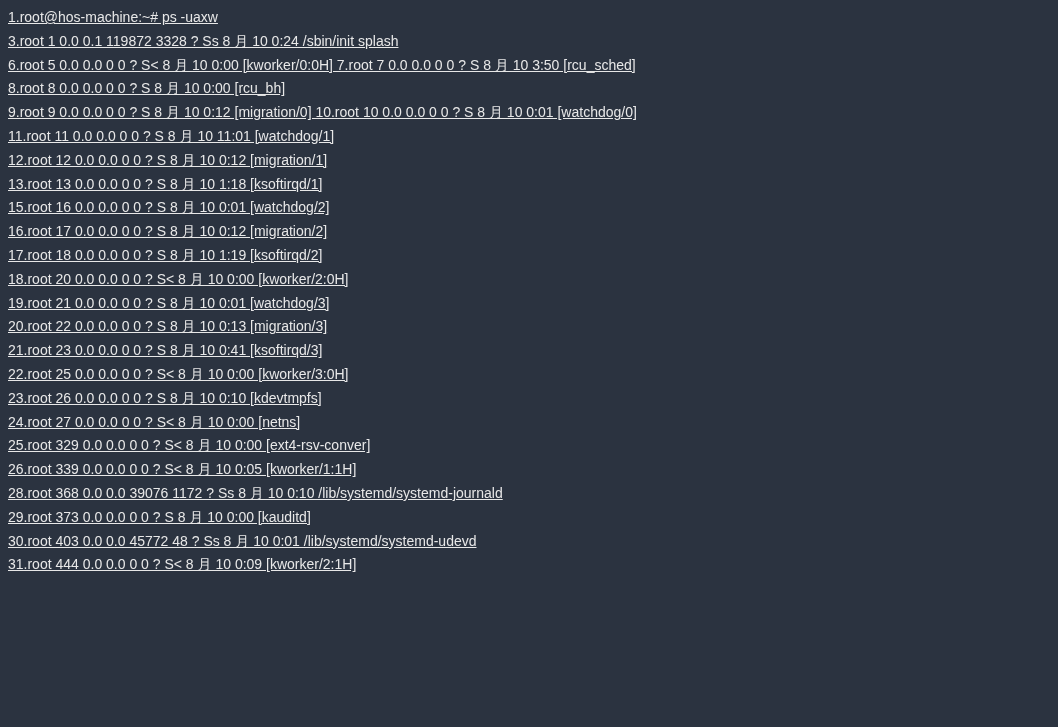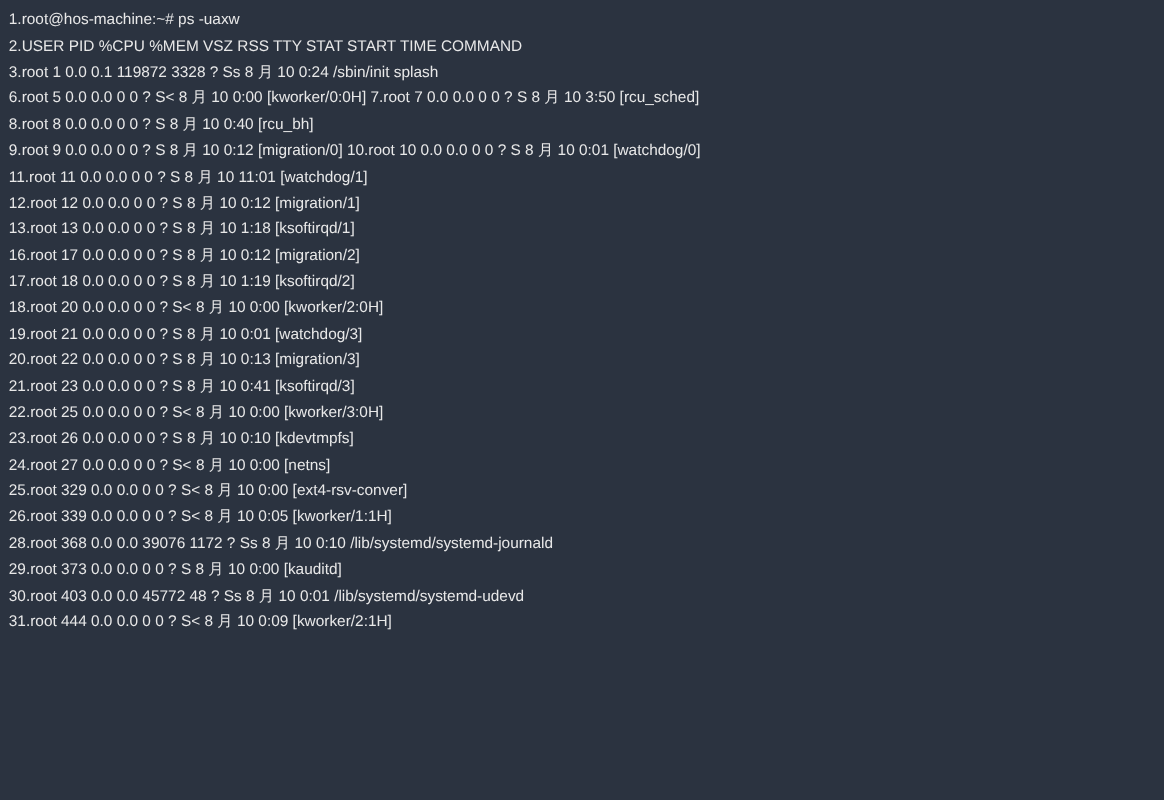--- a/index.html
+++ b/index.html
@@ -13,35 +13,36 @@
       font-family: "Microsoft YaHei", "Segoe UI", Arial, sans-serif;
       font-size: 14px;
       line-height: 1.7;
       padding: 6px 8px;
       width: 1058px;
       min-height: 727px;
     }
     .line {
       white-space: pre-wrap;
       word-break: break-word;
+      text-decoration: underline;
     }
   </style>
 </head>
 <body>
 
 <div>
   <div class="line">1.root@hos-machine:~# ps -uaxw</div>
-  <div class="line">2.USER PID %CPU %MEM VSZ RSS TTY STAT START TIME COMMAND</div>
   <div class="line">3.root 1 0.0 0.1 119872 3328 ? Ss 8 月 10 0:24 /sbin/init splash</div>
   <div class="line">6.root 5 0.0 0.0 0 0 ? S&lt; 8 月 10 0:00 [kworker/0:0H] 7.root 7 0.0 0.0 0 0 ? S 8 月 10 3:50 [rcu_sched]</div>
-  <div class="line">8.root 8 0.0 0.0 0 0 ? S 8 月 10 0:40 [rcu_bh]</div>
+  <div class="line">8.root 8 0.0 0.0 0 0 ? S 8 月 10 0:00 [rcu_bh]</div>
   <div class="line">9.root 9 0.0 0.0 0 0 ? S 8 月 10 0:12 [migration/0] 10.root 10 0.0 0.0 0 0 ? S 8 月 10 0:01 [watchdog/0]</div>
   <div class="line">11.root 11 0.0 0.0 0 0 ? S 8 月 10 11:01 [watchdog/1]</div>
   <div class="line">12.root 12 0.0 0.0 0 0 ? S 8 月 10 0:12 [migration/1]</div>
   <div class="line">13.root 13 0.0 0.0 0 0 ? S 8 月 10 1:18 [ksoftirqd/1]</div>
+  <div class="line">15.root 16 0.0 0.0 0 0 ? S 8 月 10 0:01 [watchdog/2]</div>
   <div class="line">16.root 17 0.0 0.0 0 0 ? S 8 月 10 0:12 [migration/2]</div>
   <div class="line">17.root 18 0.0 0.0 0 0 ? S 8 月 10 1:19 [ksoftirqd/2]</div>
   <div class="line">18.root 20 0.0 0.0 0 0 ? S&lt; 8 月 10 0:00 [kworker/2:0H]</div>
   <div class="line">19.root 21 0.0 0.0 0 0 ? S 8 月 10 0:01 [watchdog/3]</div>
   <div class="line">20.root 22 0.0 0.0 0 0 ? S 8 月 10 0:13 [migration/3]</div>
   <div class="line">21.root 23 0.0 0.0 0 0 ? S 8 月 10 0:41 [ksoftirqd/3]</div>
   <div class="line">22.root 25 0.0 0.0 0 0 ? S&lt; 8 月 10 0:00 [kworker/3:0H]</div>
   <div class="line">23.root 26 0.0 0.0 0 0 ? S 8 月 10 0:10 [kdevtmpfs]</div>
   <div class="line">24.root 27 0.0 0.0 0 0 ? S&lt; 8 月 10 0:00 [netns]</div>
   <div class="line">25.root 329 0.0 0.0 0 0 ? S&lt; 8 月 10 0:00 [ext4-rsv-conver]</div>

